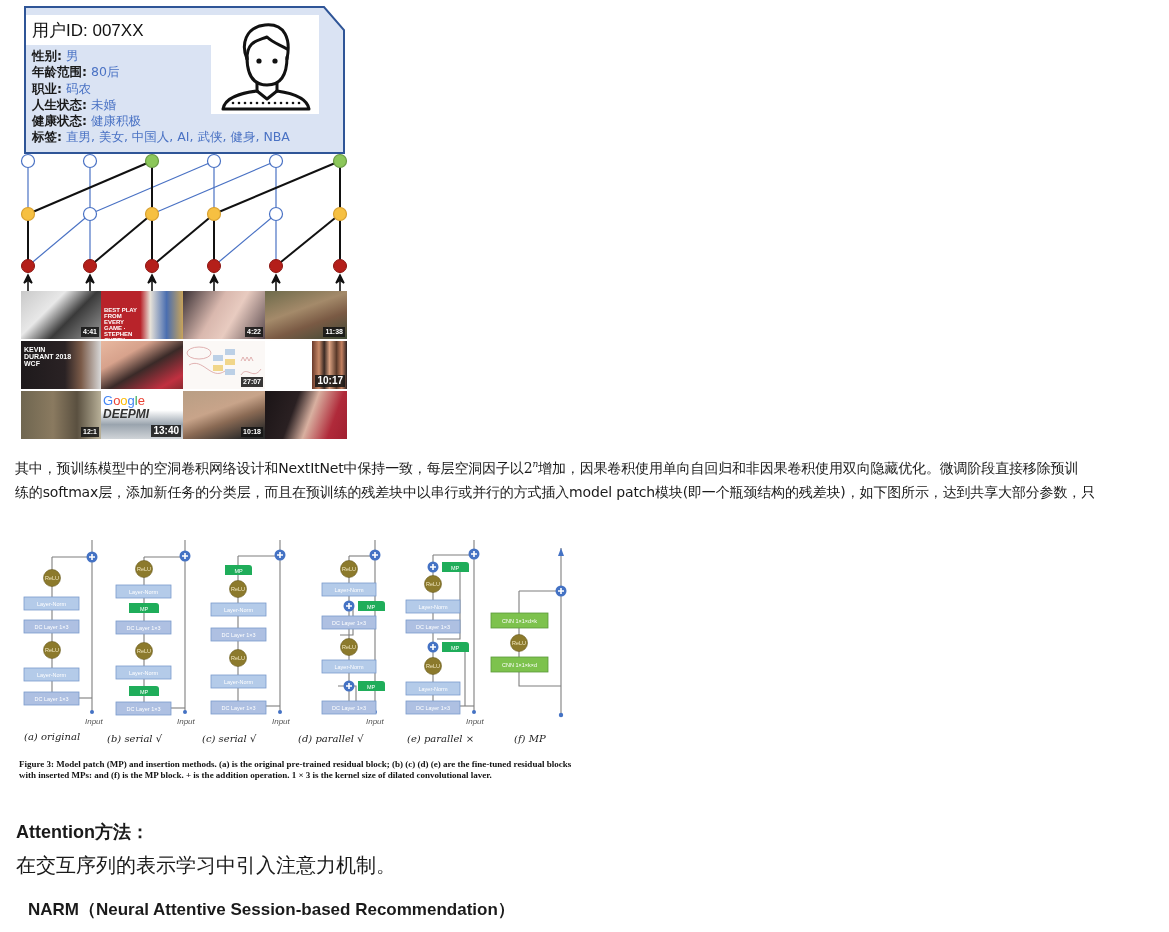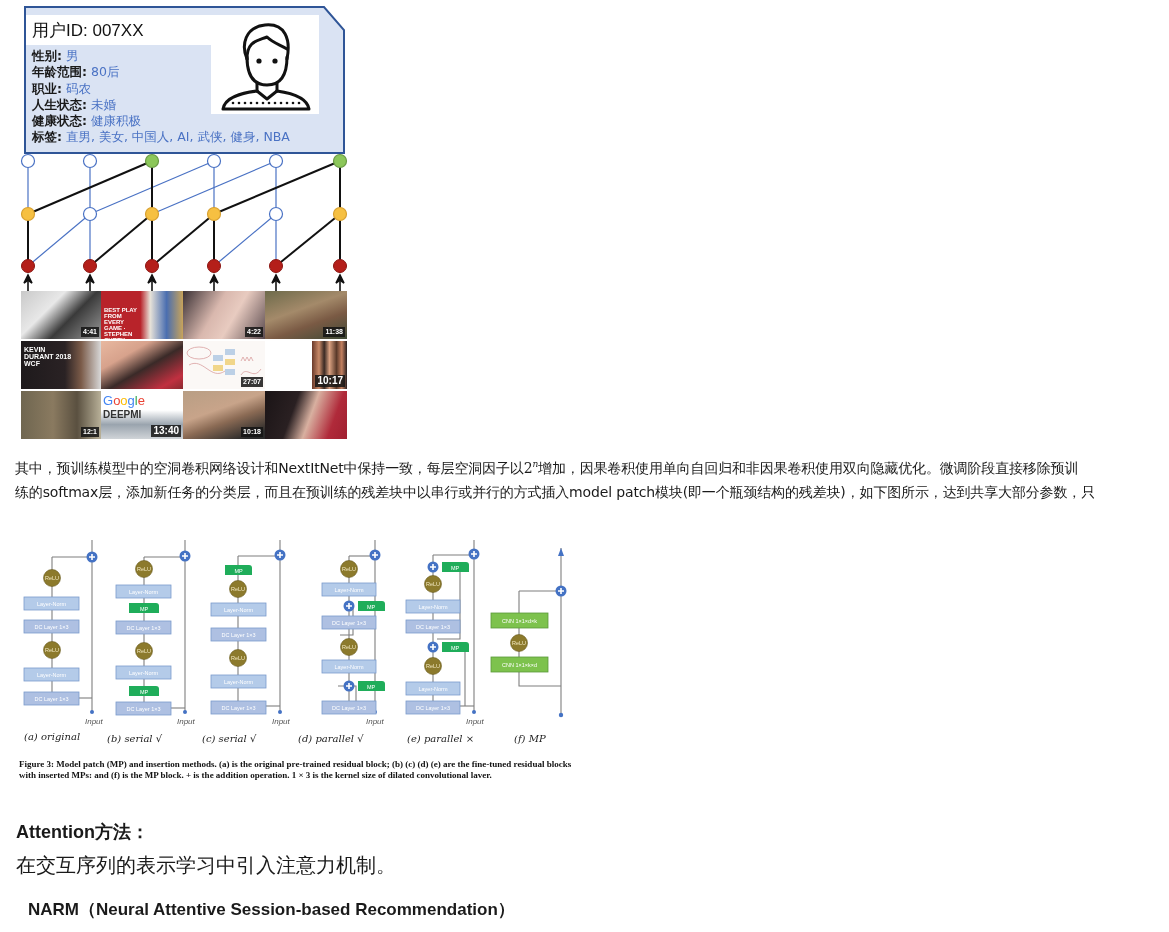--- a/index.html
+++ b/index.html
@@ -226,21 +226,21 @@
     <span class="dur">27:07</span>
   </div>
   <div class="thumb" style="background:linear-gradient(90deg,#6a3a2a 0%,#c98a68 20%,#3a2a24 35%,#d8a080 50%,#5a3a2a 70%,#c38060 85%,#2a2020 100%);margin-left:47px;">
     <span class="dur big">10:17</span>
   </div>
 
   <div class="thumb" style="background:linear-gradient(90deg,#6f6650 0%,#8a7a60 40%,#5a5040 70%,#b8b098 100%);">
     <span class="dur">12:1</span>
   </div>
   <div class="thumb" style="background:linear-gradient(180deg,#ffffff 0%,#ffffff 40%,#9aa4ae 70%,#d0d4d8 100%);">
-    <span class="overlay-text" style="left:2px;top:3px;font-size:13px;font-weight:normal;"><span style="color:#4285f4">G</span><span style="color:#ea4335">o</span><span style="color:#fbbc05">o</span><span style="color:#4285f4">g</span><span style="color:#34a853">l</span><span style="color:#ea4335">e</span><span style="color:#333;font-size:10px;font-weight:bold;"> DEEPMI</span></span>
+    <span class="overlay-text" style="left:2px;top:3px;font-size:13px;font-weight:normal;"><span style="color:#4285f4">G</span><span style="color:#ea4335">o</span><span style="color:#fbbc05">o</span><span style="color:#4285f4">g</span><span style="color:#34a853">l</span><span style="color:#ea4335">e</span><span style="color:#333;font-size:12px;font-weight:bold;font-style:italic;"> DEEPMI</span></span>
     <span class="dur big">13:40</span>
   </div>
   <div class="thumb" style="background:linear-gradient(160deg,#b89e84 0%,#c8a48a 40%,#8a6a54 60%,#2a2a2a 90%);">
     <span class="dur">10:18</span>
   </div>
   <div class="thumb" style="background:linear-gradient(110deg,#1a1416 0%,#2a2022 35%,#d8b0a0 55%,#b02a3a 80%,#a02030 100%);"></div>
 </div>
 
 <div class="para">
   <div><span>其中，预训练模型中的空洞卷积网络设计和NextItNet中保持一致，每层空洞因子以</span><span class="pow">2</span><sup>n</sup><span>增加，因果卷积使用单向自回归和非因果卷积使用双向隐藏优化。微调阶段直接移除预训</span></div>

